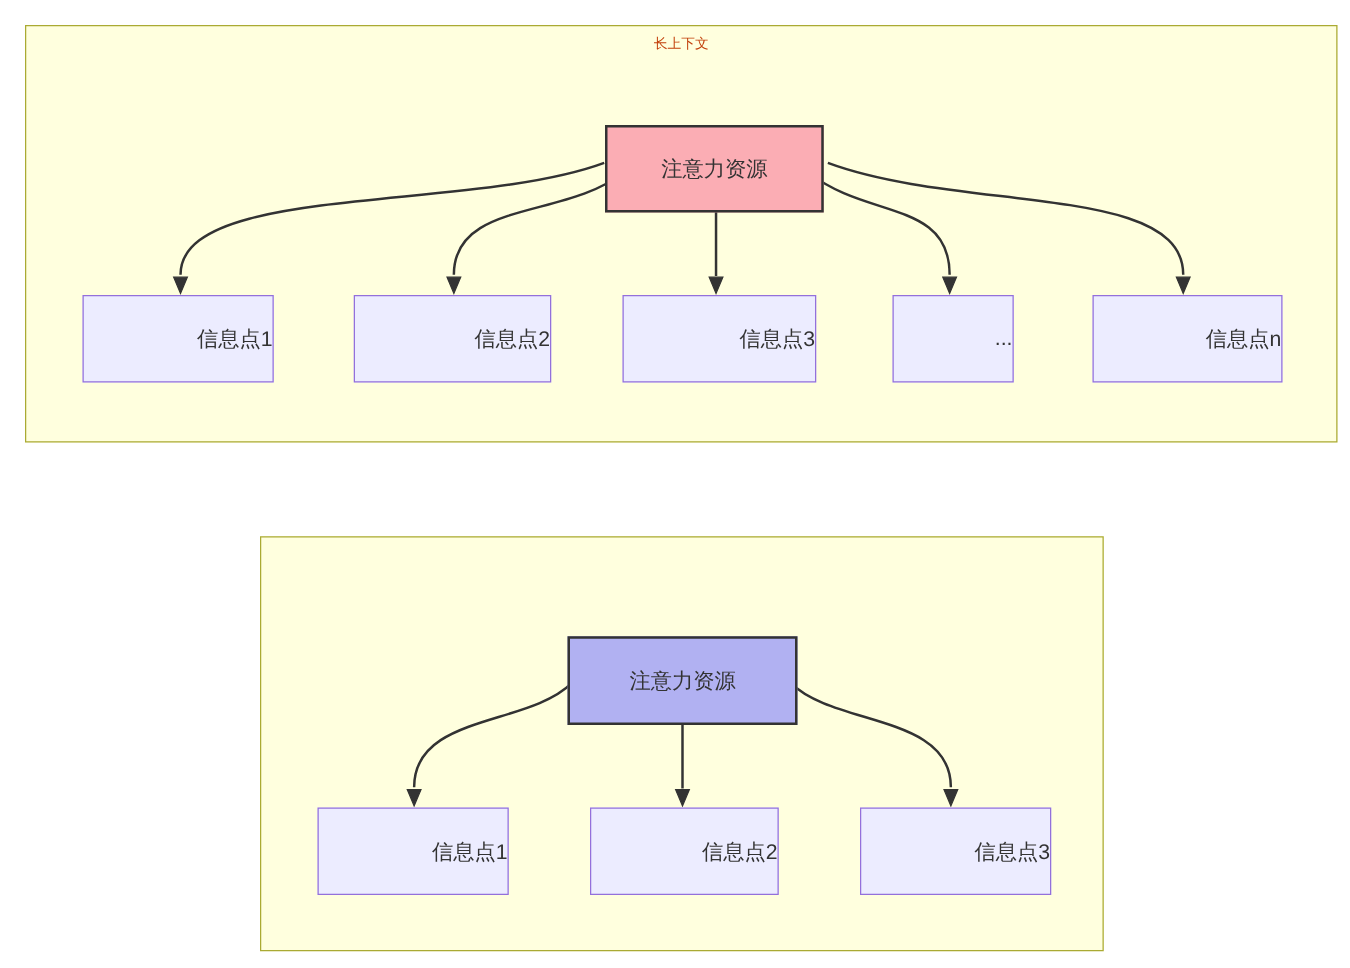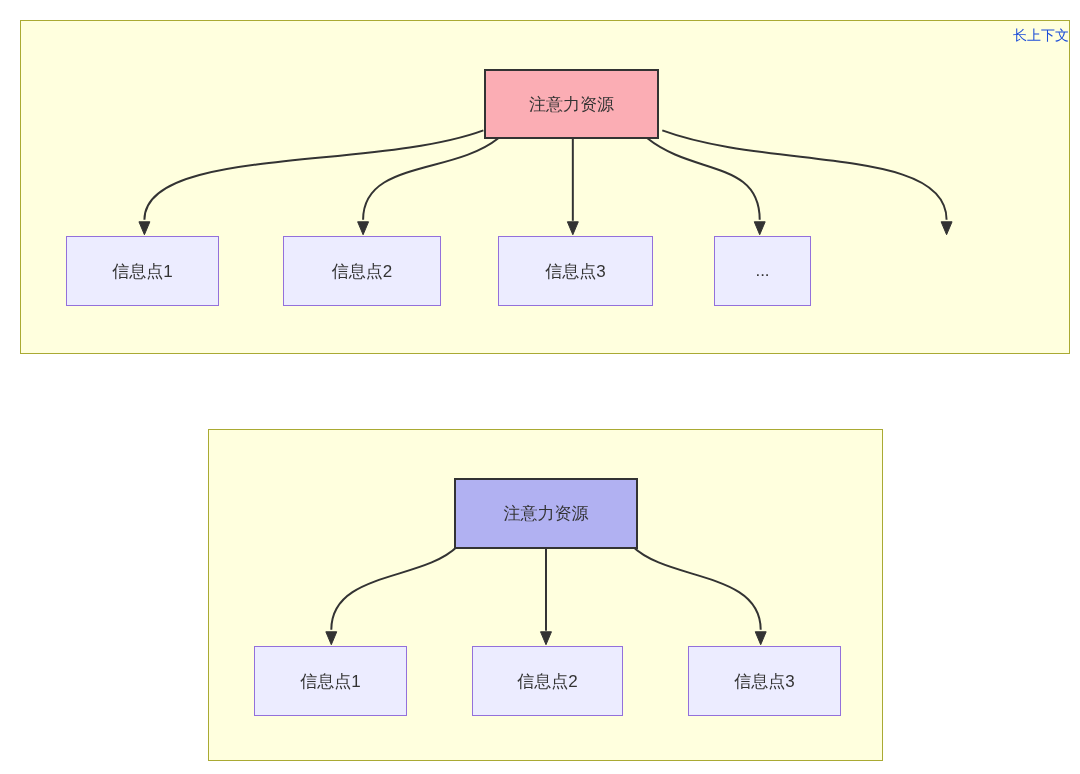--- a/index.html
+++ b/index.html
@@ -21,23 +21,23 @@
     border: 1.5px solid #aaaa33;
     box-sizing: border-box;
   }
   .panel-long  { left: 20px;  top: 20px;  width: 1050px; height: 334px; }
   .panel-short { left: 208px; top: 429px; width: 675px;  height: 332px; }
   .panel-title {
     position: absolute;
     top: 6px;
     left: 0;
     width: 100%;
-    text-align: right;
-    font-size: 14px;
-    color: #1d4ed8;
+    text-align: center;
+    font-size: 11px;
+    color: #c2410c;
     z-index: 3;
   }
   .edges {
     position: absolute;
     left: 0; top: 0;
     width: 100%; height: 100%;
     z-index: 1;
   }
   .node {
     position: absolute;
@@ -45,27 +45,29 @@
     display: flex;
     align-items: center;
     justify-content: center;
     font-size: 17px;
     color: #333333;
     z-index: 2;
     text-align: center;
   }
   .node-attention {
     border: 2.5px solid #333333;
+    margin-top: 31px;
   }
   .attention-long  { background: #fbadb4; left: 463px; top: 48px; width: 175px; height: 70px; }
   .attention-short { background: #b1b1f2; left: 245px; top: 48px; width: 184px; height: 71px; }
   .node-info {
     background: #ececff;
     border: 1px solid #9370db;
     height: 70px;
+    justify-content: flex-end;
   }
   .panel-long  .node-info { top: 215px; }
   .panel-short .node-info { top: 216px; }
   .l-info-1 { left: 45px;  width: 153px; }
   .l-info-2 { left: 262px; width: 158px; }
   .l-info-3 { left: 477px; width: 155px; }
   .l-info-4 { left: 693px; width: 97px;  }
   .l-info-5 { left: 853px; width: 152px; }
   .s-info-1 { left: 45px;  width: 153px; }
   .s-info-2 { left: 263px; width: 151px; }
@@ -120,20 +122,23 @@
     </div>
     <div class="node node-info l-info-2">
       <span>信息点2</span>
     </div>
     <div class="node node-info l-info-3">
       <span>信息点3</span>
     </div>
     <div class="node node-info l-info-4">
       <span>...</span>
     </div>
+    <div class="node node-info l-info-5">
+      <span>信息点n</span>
+    </div>
   </section>
 
   <section class="panel panel-short">
 
     <svg class="edges" viewBox="0 0 675 332" aria-hidden="true">
       <g>
         <path d="M 249 117 C 214 152, 122 142, 122 201"></path>
         <polygon points="116.5,203 127.5,203 122,216"></polygon>
       </g>
       <g>

